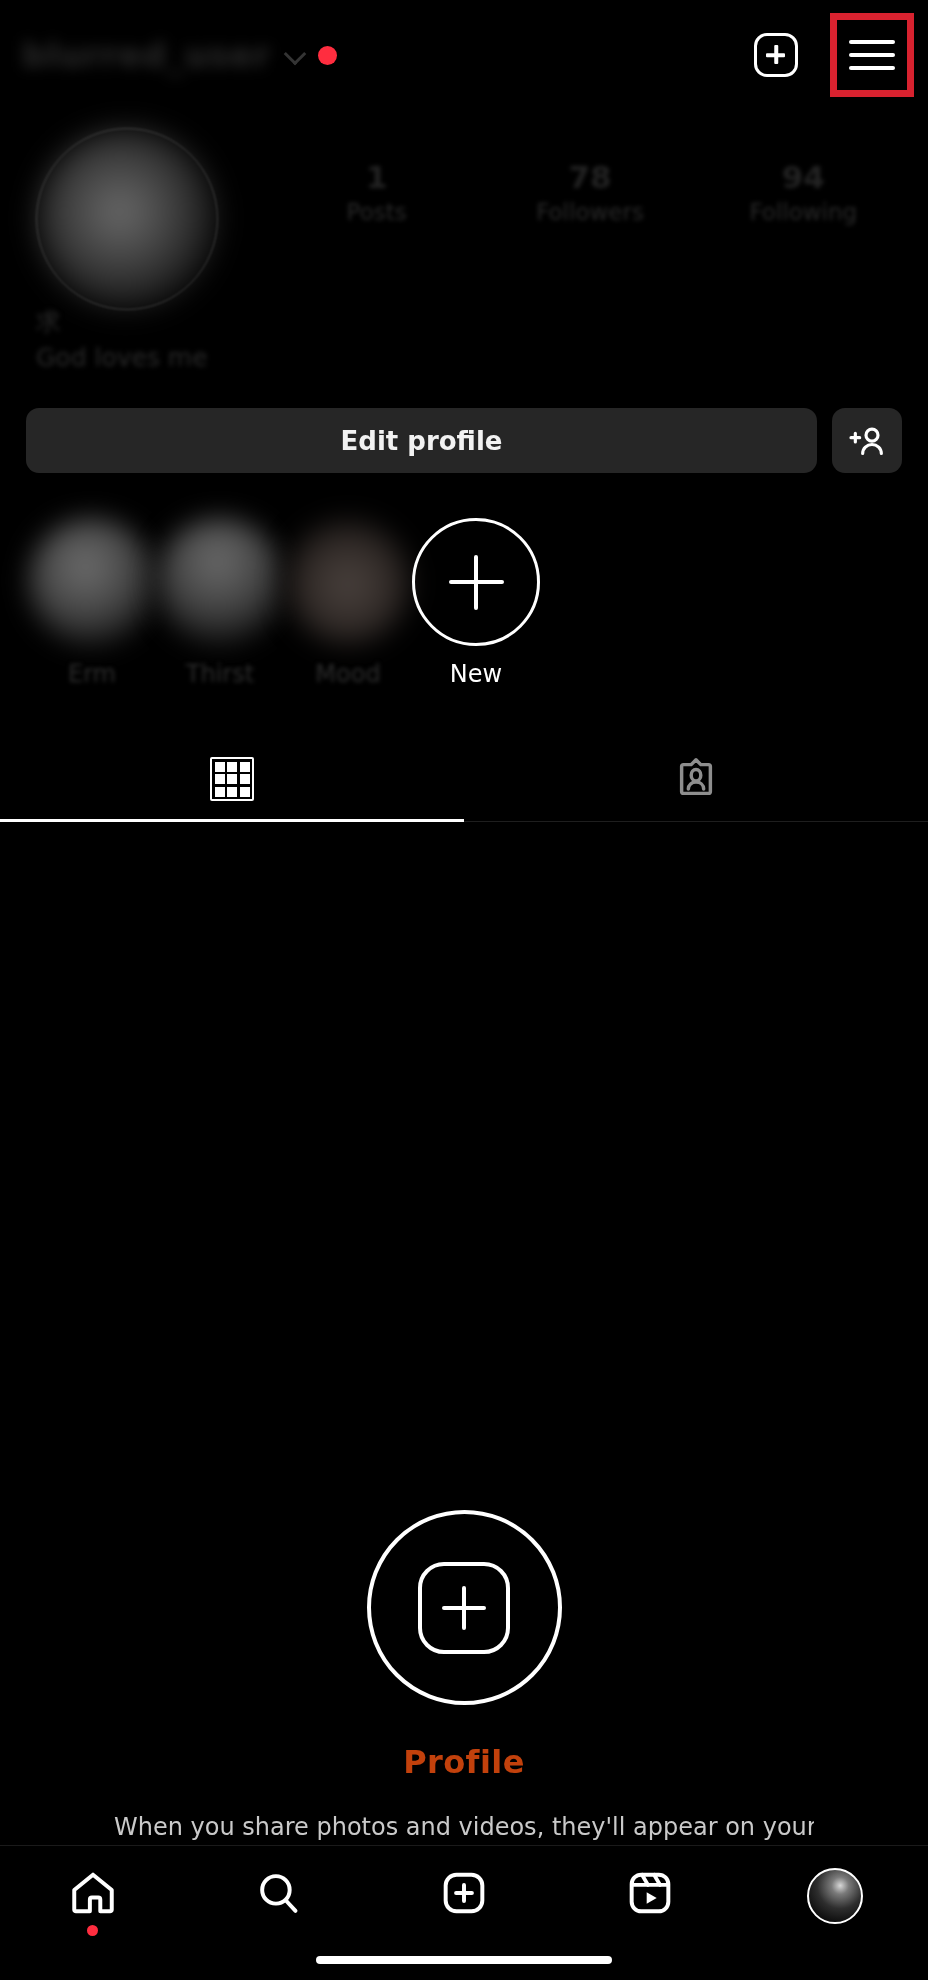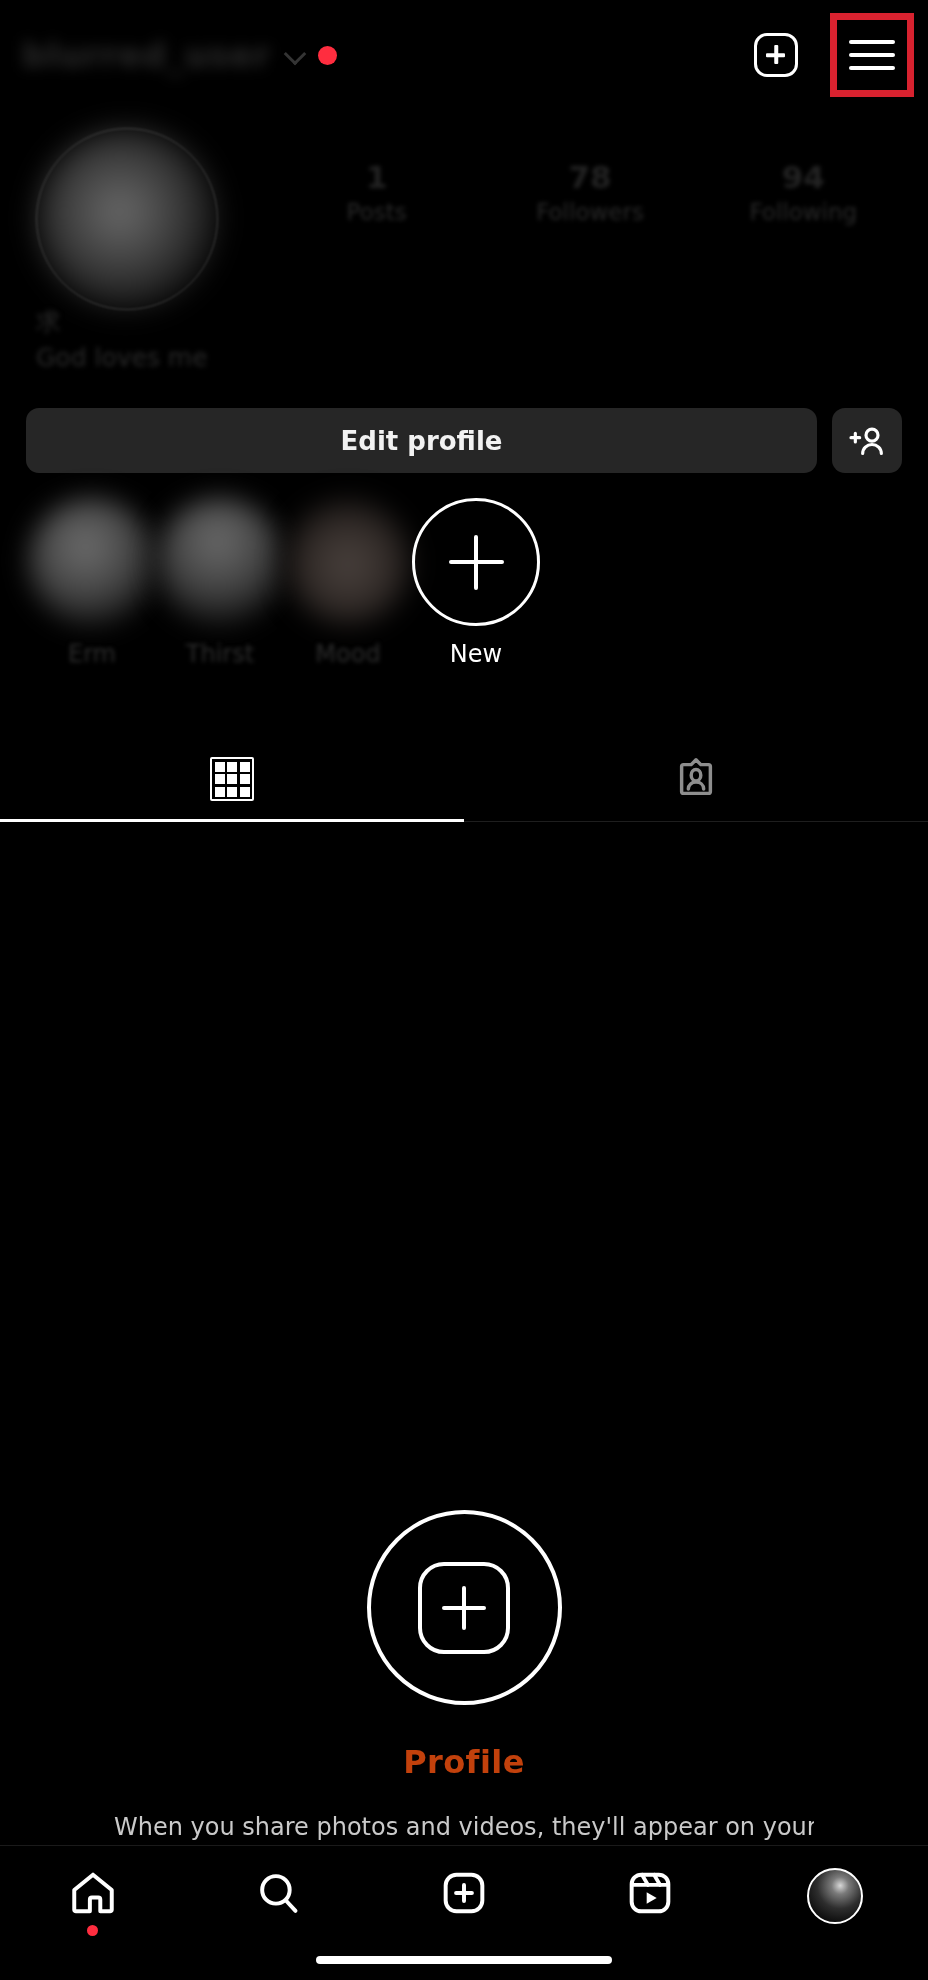--- a/index.html
+++ b/index.html
@@ -217,20 +217,21 @@
   .add-person-icon { width: 40px; height: 40px; }
 
   
   .highlights {
     position: absolute;
     top: 498px; left: 0;
     width: 928px;
     height: 210px;
     display: flex;
     padding-left: 28px;
+    align-items: center;
   }
   .highlight {
     width: 128px;
     display: flex;
     flex-direction: column;
     align-items: center;
   }
   .hl-circle {
     width: 128px; height: 128px;
     border-radius: 50%;

